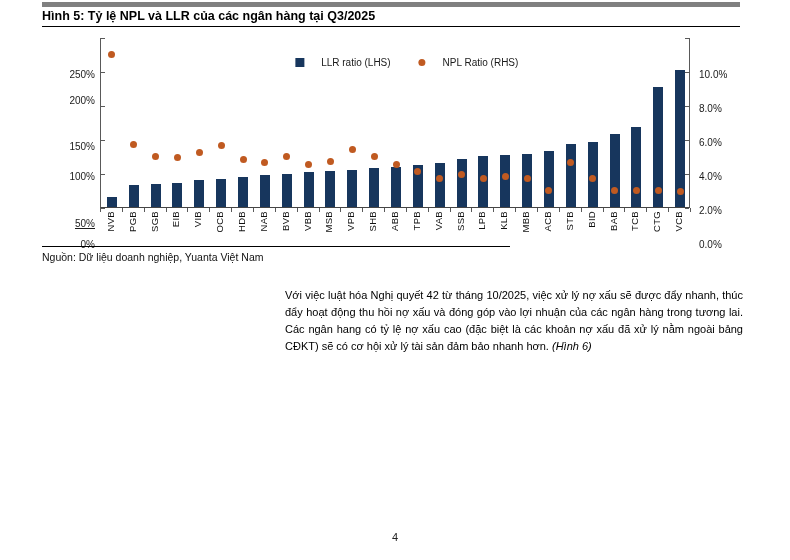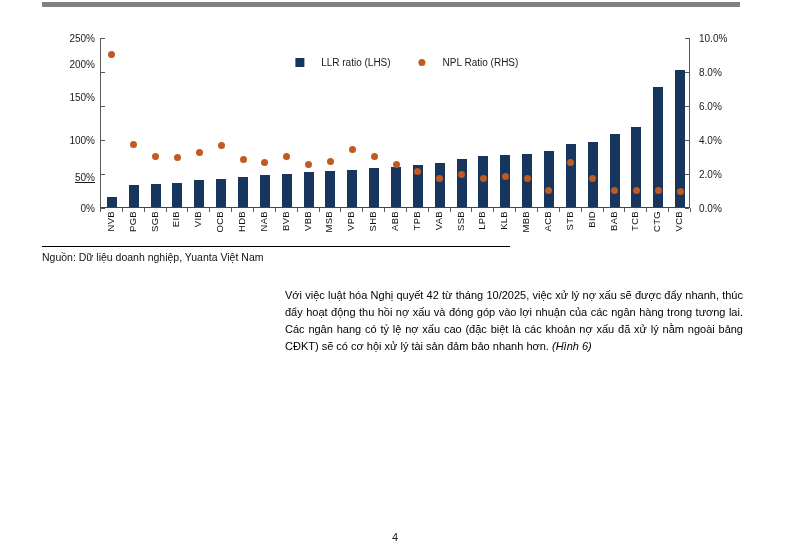--- a/index.html
+++ b/index.html
@@ -15,21 +15,21 @@
     border-bottom:1.5px solid #000;
   }
   .chart { position:absolute; left:0; top:0; width:790px; height:250px; }
   .plot {
     position:absolute; left:100px; top:38px; width:590px; height:170px;
     border-left:1.2px solid #595959; border-right:1.2px solid #595959;
     border-bottom:1.4px solid #454545;
   }
   .bar { position:absolute; bottom:0; width:10px; background:#17365D; }
   .dot { position:absolute; width:7px; height:7px; border-radius:50%; background:#C05A21; z-index:3; }
-  .ylab { position:absolute; font-size:10px; color:#1a1a1a; line-height:13px; }
+  .ylab { position:absolute; font-size:10px; color:#1a1a1a; line-height:13px;margin-top:36px; }
   .ylab.l { left:30px; width:65px; text-align:right; }
   .ylab.r { left:699px; width:60px; text-align:left; }
   .tick { position:absolute; background:#595959; }
   .xlab { position:absolute; top:211px; height:36px; display:flex; justify-content:center; align-items:flex-start; }
   .xlab span {
     writing-mode:vertical-rl; transform:rotate(180deg);
     font-size:9.5px; color:#111; letter-spacing:0.3px; line-height:10px;
   }
   .legend {
     position:absolute; top:19px; left:52%; transform:translateX(-50%);
@@ -47,20 +47,21 @@
   .body-col i { font-style:italic; }
   .pageno { position:absolute; left:0; right:0; bottom:17px; text-align:center; font-size:11px; color:#222; }
 </style>
 </head>
 <body>
 
 <div class="page">
 
   <div class="topbar"></div>
 
+  <div class="fig-title">Hình 5: Tỷ lệ NPL và LLR của các ngân hàng tại Q3/2025</div>
 
   <div class="chart">
     <div class="plot">
       <div class="legend">
         <span class="leg-item">
           <span class="leg-sq"></span>
           <span>LLR ratio (LHS)</span>
         </span>
         <span class="leg-item">
           <span class="leg-dot"></span>
@@ -198,25 +199,25 @@
         <span>TCB</span>
       </div>
       <div class="xlab" style="left: 646.296px; width: 21.8519px;">
         <span>CTG</span>
       </div>
       <div class="xlab" style="left: 668.148px; width: 21.8519px;">
         <span>VCB</span>
       </div>
       <div class="ylab l" style="top: 201.5px;">0%</div>
       <div class="tick" style="left: 101px; top: 207.5px; width: 4px; height: 1px;"></div>
-      <div class="ylab l" style="top: 171px; text-decoration: underline;">50%</div>
+      <div class="ylab l" style="top: 181px; text-decoration: underline;">50%</div>
       <div class="tick" style="left: 101px; top: 173.5px; width: 4px; height: 1px;"></div>
       <div class="ylab l" style="top: 133.5px;">100%</div>
       <div class="tick" style="left: 101px; top: 139.5px; width: 4px; height: 1px;"></div>
-      <div class="ylab l" style="top: 91px;">150%</div>
+      <div class="ylab l" style="top: 104px;">150%</div>
       <div class="tick" style="left: 101px; top: 105.5px; width: 4px; height: 1px;"></div>
       <div class="ylab l" style="top: 58px;">200%</div>
       <div class="tick" style="left: 101px; top: 71.5px; width: 4px; height: 1px;"></div>
       <div class="ylab l" style="top: 31.5px;">250%</div>
       <div class="tick" style="left: 101px; top: 37.5px; width: 4px; height: 1px;"></div>
       <div class="ylab r" style="top: 201.5px;">0.0%</div>
       <div class="tick" style="left: 685px; top: 207.5px; width: 4px; height: 1px;"></div>
       <div class="ylab r" style="top: 167.5px;">2.0%</div>
       <div class="tick" style="left: 685px; top: 173.5px; width: 4px; height: 1px;"></div>
       <div class="ylab r" style="top: 133.5px;">4.0%</div>

